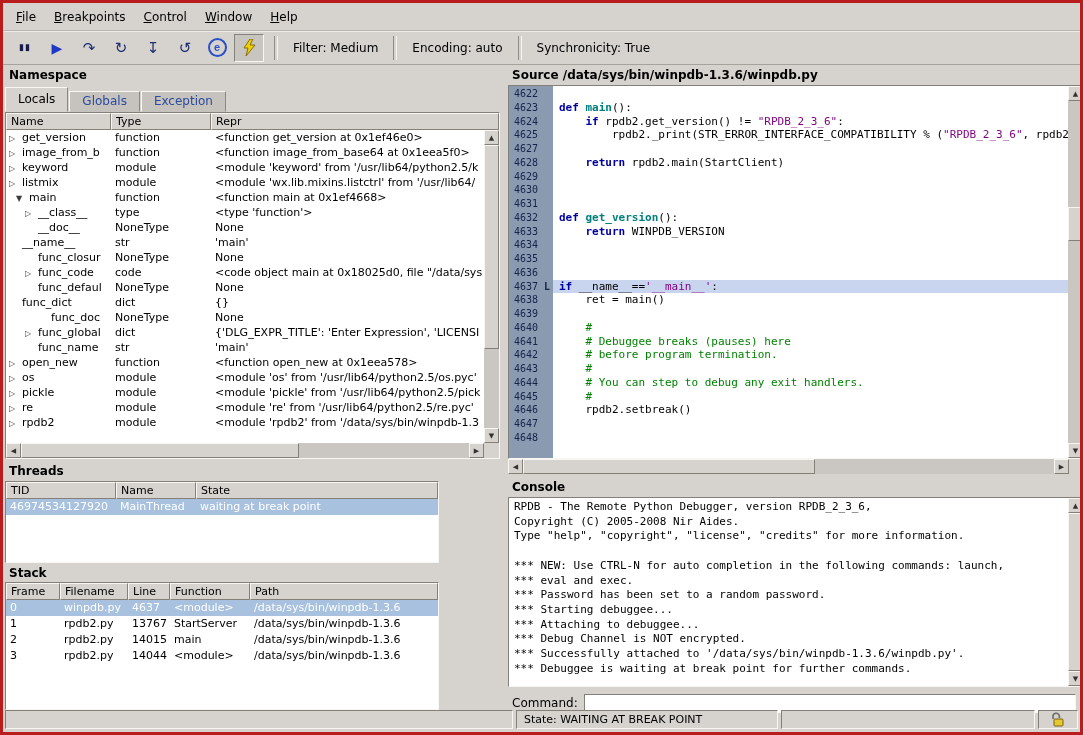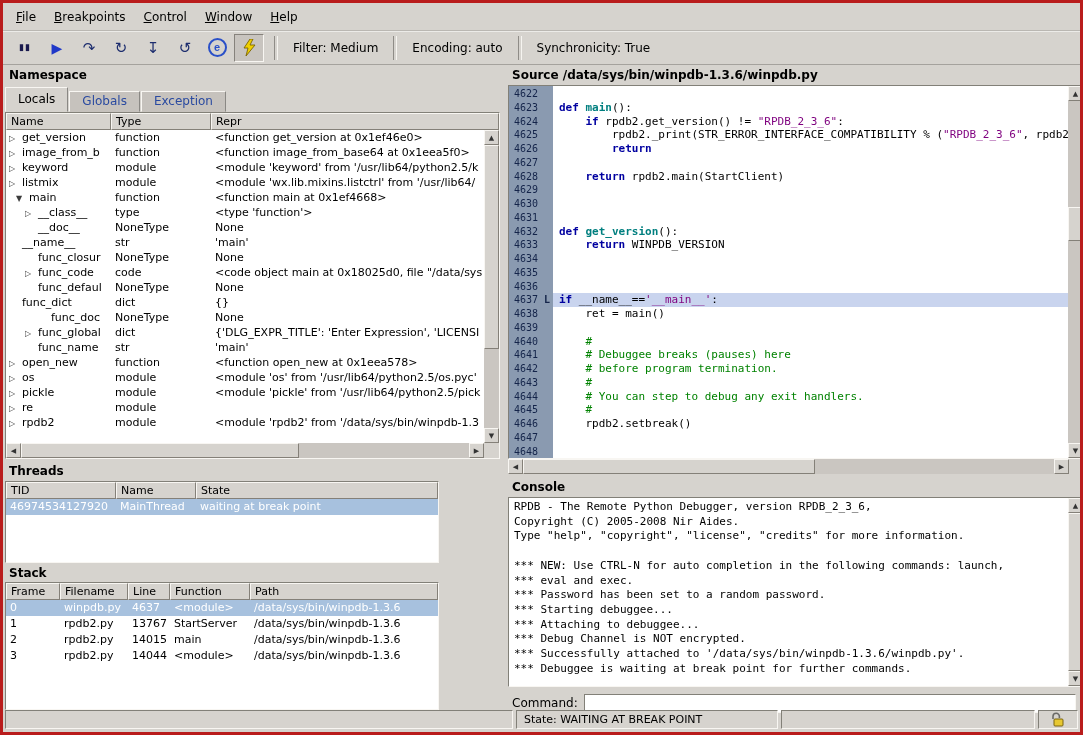--- a/index.html
+++ b/index.html
@@ -275,20 +275,21 @@
             <div class="nscell c2 ns-c2">&lt;module 'os' from '/usr/lib64/python2.5/os.pyc'</div>
           </div>
           <div class="nsrow">
             <div class="nscell c0 ns-c0" style="padding-left: 3px;"><span class="expander">▷</span><span>pickle</span></div>
             <div class="nscell c1 ns-c1">module</div>
             <div class="nscell c2 ns-c2">&lt;module 'pickle' from '/usr/lib64/python2.5/pick</div>
           </div>
           <div class="nsrow">
             <div class="nscell c0 ns-c0" style="padding-left: 3px;"><span class="expander">▷</span><span>re</span></div>
             <div class="nscell c1 ns-c1">module</div>
+            <div class="nscell c2 ns-c2">&lt;module 're' from '/usr/lib64/python2.5/re.pyc'</div>
           </div>
           <div class="nsrow">
             <div class="nscell c0 ns-c0" style="padding-left: 3px;"><span class="expander">▷</span><span>rpdb2</span></div>
             <div class="nscell c1 ns-c1">module</div>
             <div class="nscell c2 ns-c2">&lt;module 'rpdb2' from '/data/sys/bin/winpdb-1.3</div>
           </div>
         </div>
       <div class="sb sb-v ns-vscroll">
         <div class="sb-btn">▲</div>
         <div class="sb-trough">
@@ -367,21 +368,20 @@
   <div class="right-pane">
     <div class="sec-title src-title">Source /data/sys/bin/winpdb-1.3.6/winpdb.py</div>
 
     <div class="code-panel">
       <div class="gutter-backing"></div>
       <div class="code-lines">
           <div class="srcline"><span class="gut"><span class="gnum">4622</span><span class="gmark"></span></span><span class="ctext">&nbsp;</span></div>
           <div class="srcline"><span class="gut"><span class="gnum">4623</span><span class="gmark"></span></span><span class="ctext"><span class="tk-k">def</span><span class="tk-p"> </span><span class="tk-d">main</span><span class="tk-p">():</span></span></div>
           <div class="srcline"><span class="gut"><span class="gnum">4624</span><span class="gmark"></span></span><span class="ctext"><span class="tk-p">    </span><span class="tk-k">if</span><span class="tk-p"> rpdb2.get_version() != </span><span class="tk-s">"RPDB_2_3_6"</span><span class="tk-p">:</span></span></div>
           <div class="srcline"><span class="gut"><span class="gnum">4625</span><span class="gmark"></span></span><span class="ctext"><span class="tk-p">        rpdb2._print(STR_ERROR_INTERFACE_COMPATIBILITY % (</span><span class="tk-s">"RPDB_2_3_6"</span><span class="tk-p">, rpdb2.get_ve</span></span></div>
-          <div class="srcline"><span class="gut"><span class="gnum">4626</span><span class="gmark"></span></span><span class="ctext"><span class="tk-p">        </span><span class="tk-k">return</span></span></div>
           <div class="srcline"><span class="gut"><span class="gnum">4627</span><span class="gmark"></span></span><span class="ctext">&nbsp;</span></div>
           <div class="srcline"><span class="gut"><span class="gnum">4628</span><span class="gmark"></span></span><span class="ctext"><span class="tk-p">    </span><span class="tk-k">return</span><span class="tk-p"> rpdb2.main(StartClient)</span></span></div>
           <div class="srcline"><span class="gut"><span class="gnum">4629</span><span class="gmark"></span></span><span class="ctext">&nbsp;</span></div>
           <div class="srcline"><span class="gut"><span class="gnum">4630</span><span class="gmark"></span></span><span class="ctext">&nbsp;</span></div>
           <div class="srcline"><span class="gut"><span class="gnum">4631</span><span class="gmark"></span></span><span class="ctext">&nbsp;</span></div>
           <div class="srcline"><span class="gut"><span class="gnum">4632</span><span class="gmark"></span></span><span class="ctext"><span class="tk-k">def</span><span class="tk-p"> </span><span class="tk-d">get_version</span><span class="tk-p">():</span></span></div>
           <div class="srcline"><span class="gut"><span class="gnum">4633</span><span class="gmark"></span></span><span class="ctext"><span class="tk-p">    </span><span class="tk-k">return</span><span class="tk-p"> WINPDB_VERSION</span></span></div>
           <div class="srcline"><span class="gut"><span class="gnum">4634</span><span class="gmark"></span></span><span class="ctext">&nbsp;</span></div>
           <div class="srcline"><span class="gut"><span class="gnum">4635</span><span class="gmark"></span></span><span class="ctext">&nbsp;</span></div>
           <div class="srcline"><span class="gut"><span class="gnum">4636</span><span class="gmark"></span></span><span class="ctext">&nbsp;</span></div>

